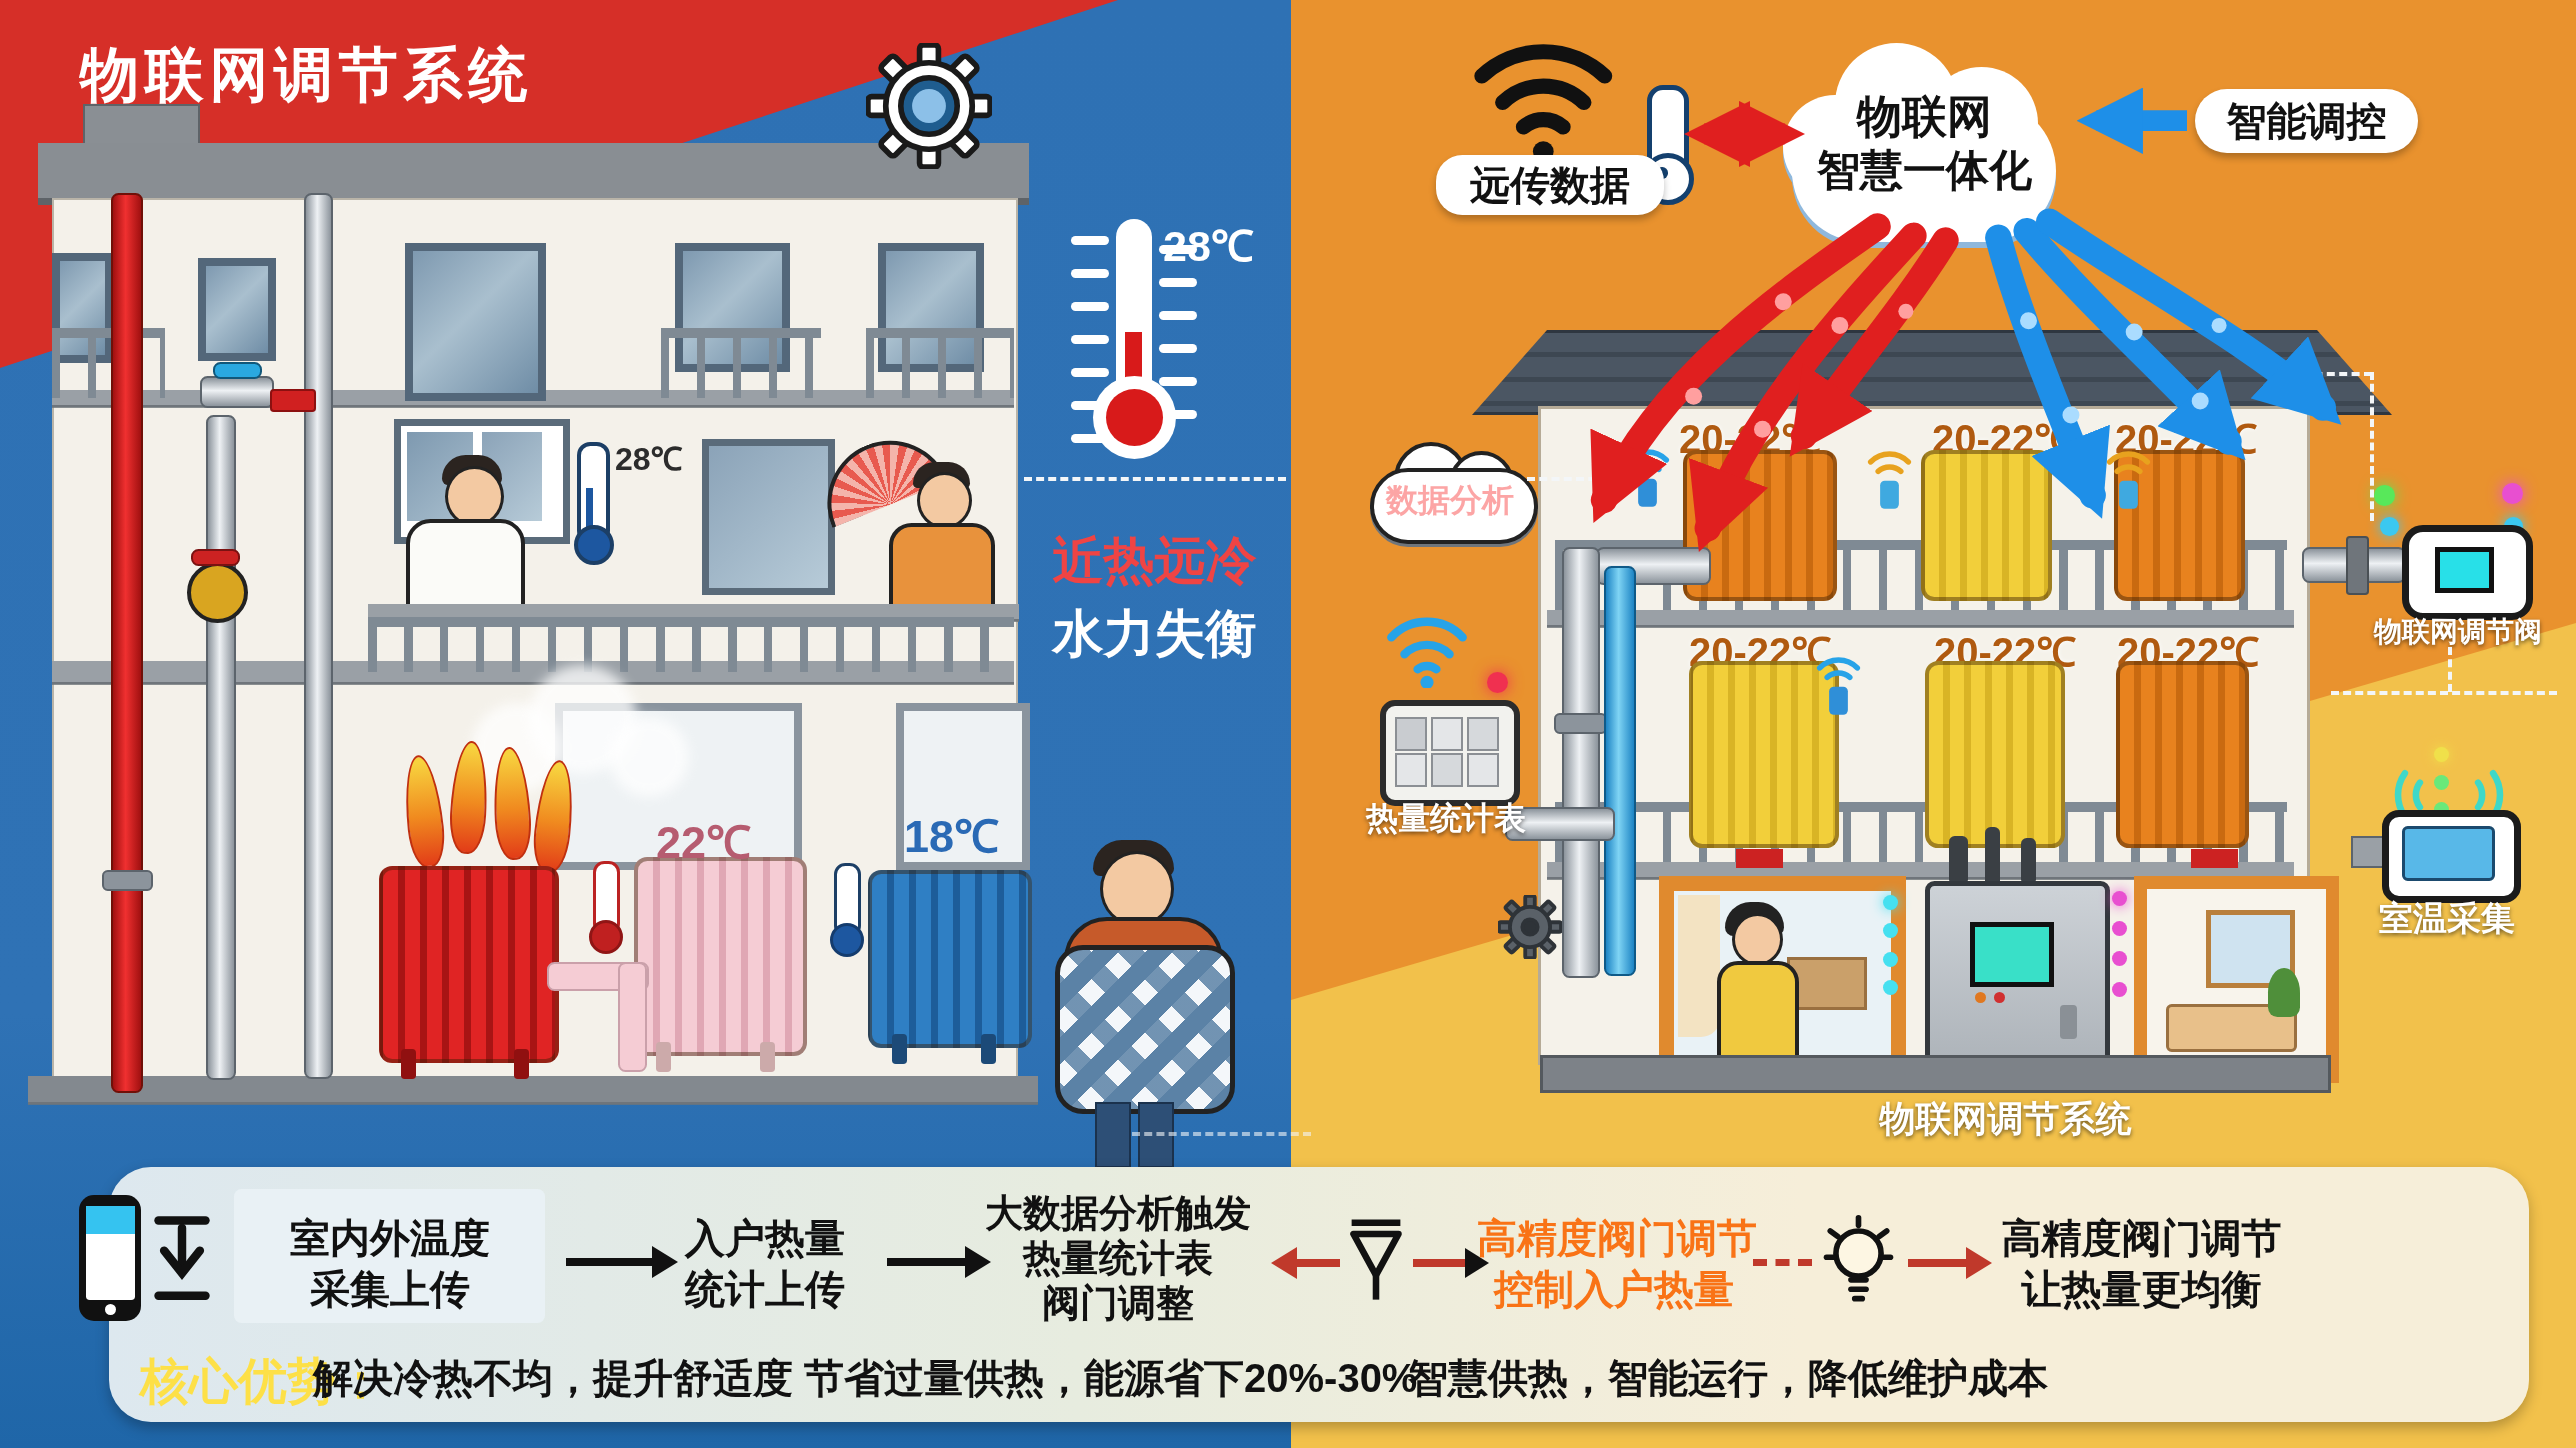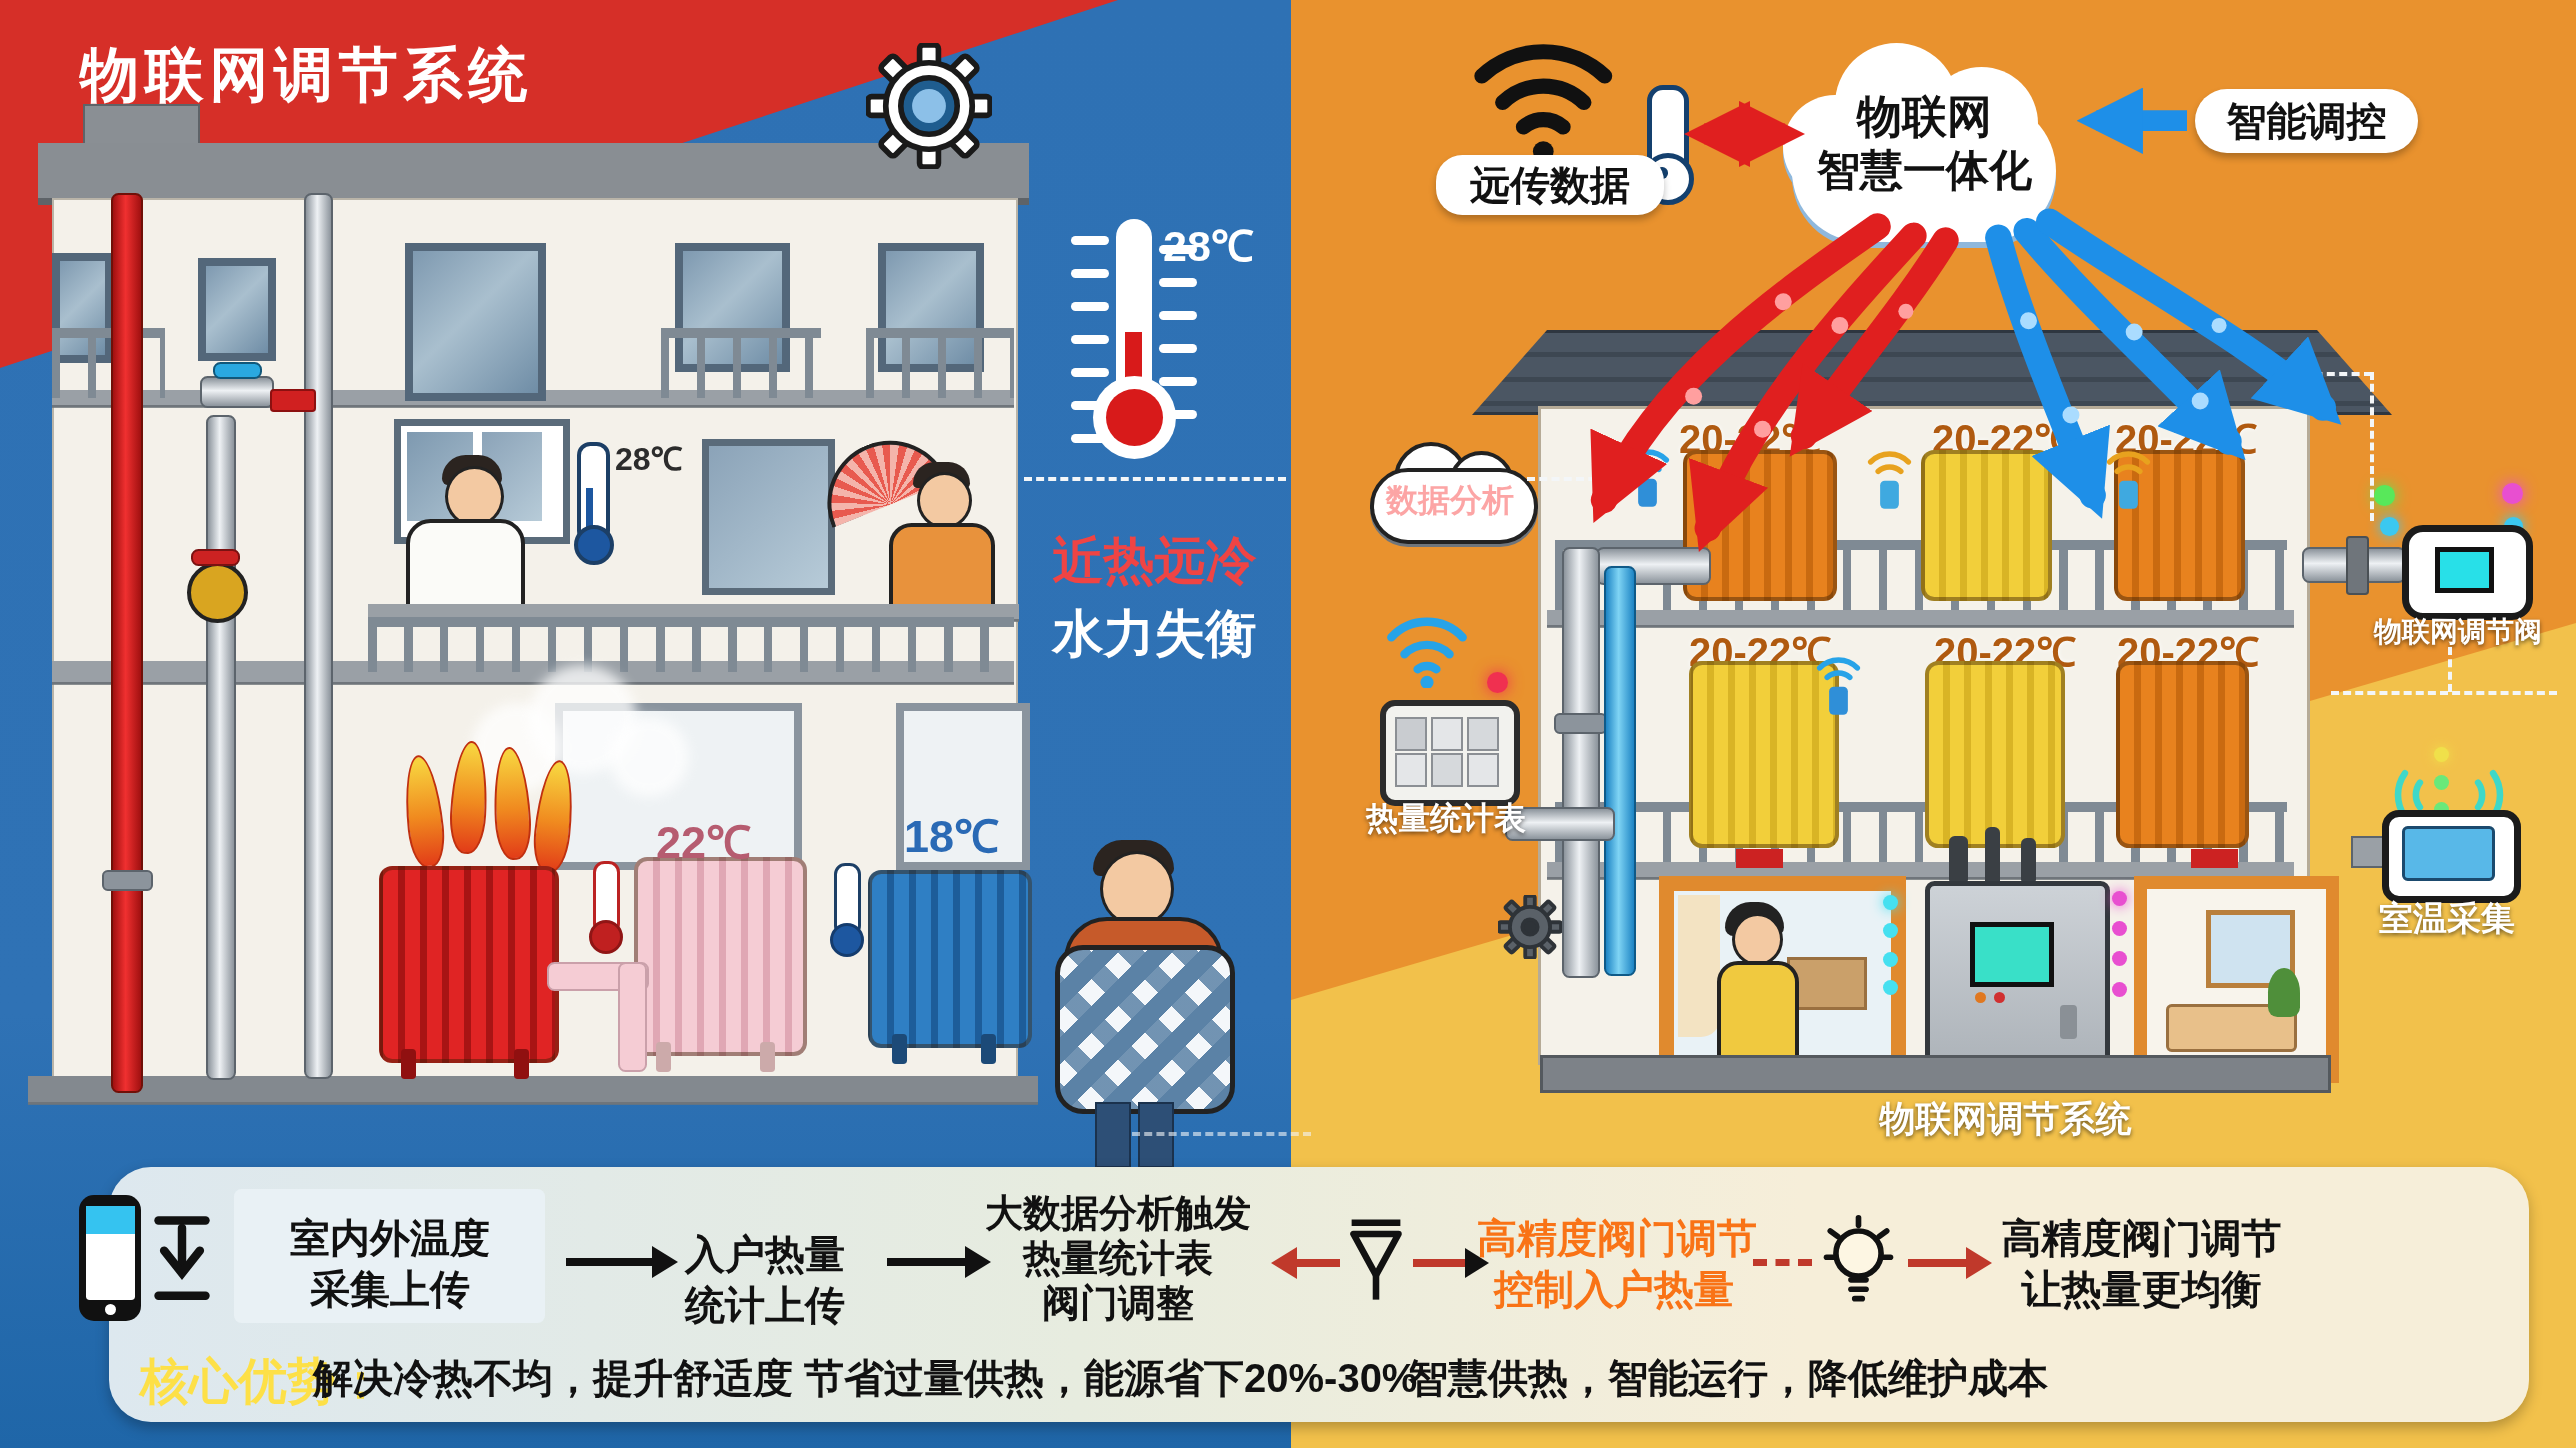--- a/index.html
+++ b/index.html
@@ -418,21 +418,21 @@
     </g>
   </svg>
 
   <div class="abs" style="left:234px;top:1189px;width:311px;height:134px;background:#e9f1f5;border-radius:7.5px;"></div>
   <div class="abs txt center" style="left:236px;top:1213px;width:308px;font-size:40px;line-height:51px;color:#111;">
     <div>室内外温度</div>
     <div>采集上传</div>
   </div>
   <div class="fa" style="left:566px;top:1258px;width:102px;"></div>
 
-  <div class="abs txt center" style="left:661px;top:1213px;width:208px;font-size:40px;line-height:51px;color:#111;margin-top:16px;">
+  <div class="abs txt center" style="left:661px;top:1213px;width:208px;font-size:40px;line-height:51px;color:#111;">
     <div>入户热量</div>
     <div>统计上传</div>
   </div>
   <div class="fa" style="left:887px;top:1258px;width:94px;"></div>
 
   <div class="abs txt center" style="left:981px;top:1191px;width:274px;font-size:38px;line-height:45px;color:#111;">
     <div>大数据分析触发</div>
     <div>热量统计表</div>
     <div>阀门调整</div>
   </div>

